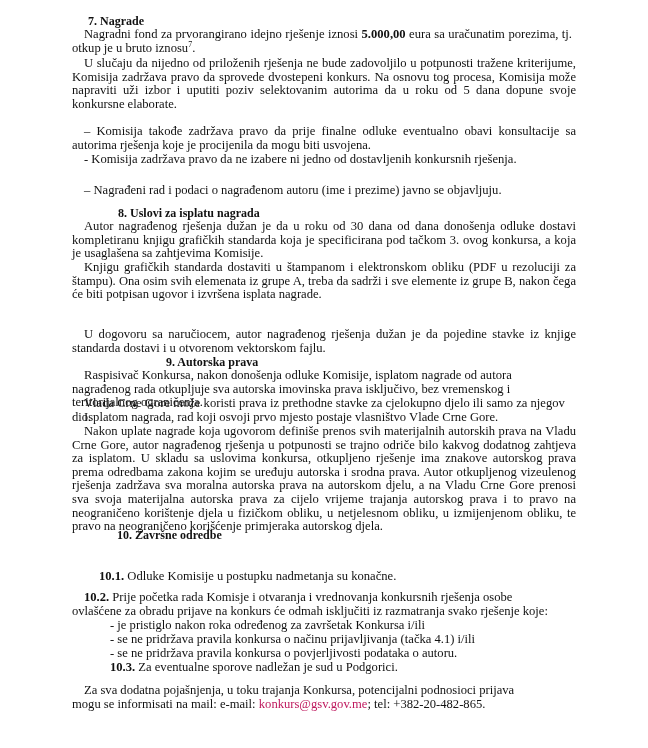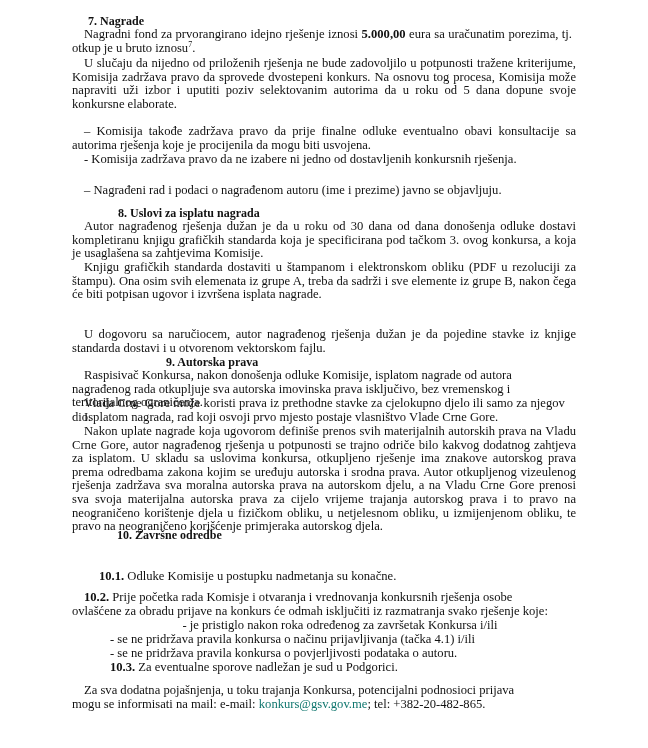--- a/index.html
+++ b/index.html
@@ -8,21 +8,21 @@
     font-family: "Liberation Serif", "DejaVu Serif", serif;
     color: #111111; font-size: 12.6px; line-height: 13.6px;
   }
   .page { position: absolute; left: 0; top: 0; width: 648px; height: 748px; }
   .blk { position: absolute; left: 72px; width: 504px; }
   .j { text-align: justify; text-align-last: left; }
   .ind { text-indent: 12px; }
   h3 { margin: 0; font-size: 12px; font-weight: bold; line-height: 14px; position: absolute; }
   p { margin: 0; }
   sup { font-size: 8px; line-height: 0; vertical-align: super; }
-  .email { color: #0f766e; }
+  .email { color: #be185d; }
   .b { font-weight: bold; text-align: right; }
   .li { position: absolute; left: 110px; width: 460px; }
 </style>
 </head>
 <body>
 
 <div class="page">
 
   <h3 style="left:88px; top:14px;">7. Nagrade</h3>
   <p class="blk j ind" style="top:28px; width:500px;"><span>Nagradni fond za prvorangirano idejno rješenje iznosi </span><b>5.000,00</b><span> eura sa uračunatim porezima, tj. otkup je u bruto iznosu</span><sup>7</sup><span>.</span></p>
@@ -38,20 +38,20 @@
 
   <h3 style="left:118px; top:355px;margin-left:48px;">9. Autorska prava</h3>
   <p class="blk ind" style="top:397px;">Vlada Crne Gore može koristi prava iz prethodne stavke za cjelokupno djelo ili samo za njegov dio.</p>
   <p class="blk ind" style="top:369px; width:500px;">Raspisivač Konkursa, nakon donošenja odluke Komisije, isplatom nagrade od autora nagrađenog rada otkupljuje sva autorska imovinska prava isključivo, bez vremenskog i teritorijalnog ograničenja.</p>
   <p class="blk ind" style="top:411px;">Isplatom nagrada, rad koji osvoji prvo mjesto postaje vlasništvo Vlade Crne Gore.</p>
   <p class="blk j ind" style="top:425px;">Nakon uplate nagrade koja ugovorom definiše prenos svih materijalnih autorskih prava na Vladu Crne Gore, autor nagrađenog rješenja u potpunosti se trajno odriče bilo kakvog dodatnog zahtjeva za isplatom. U skladu sa uslovima konkursa, otkupljeno rješenje ima znakove autorskog prava prema odredbama zakona kojim se uređuju autorska i srodna prava. Autor otkupljenog vizeulenog rješenja zadržava sva moralna autorska prava na autorskom djelu, a na Vladu Crne Gore prenosi sva svoja materijalna autorska prava za cijelo vrijeme trajanja autorskog prava i to pravo na neograničeno korištenje djela u fizičkom obliku, u netjelesnom obliku, u izmijenjenom obliku, te pravo na neograničeno korišćenje primjeraka autorskog djela.</p>
 
   <h3 style="left:110px; top:528px;margin-left:7px;">10. Završne odredbe</h3>
   <p class="blk" style="top:570px; left:99px; width:470px;"><span class="b">10.1.</span><span> Odluke Komisije u postupku nadmetanja su konačne.</span></p>
   <p class="blk ind" style="top:591px; width:490px;"><span class="b">10.2.</span><span> Prije početka rada Komisje i otvaranja i vrednovanja konkursnih rješenja osobe ovlašćene za obradu prijave na konkurs će odmah isključiti iz razmatranja svako rješenje koje:</span></p>
-  <p class="li" style="top:619px;text-align:center;">- je pristiglo nakon roka određenog za završetak Konkursa i/ili</p>
+  <p class="li" style="top:619px;">- je pristiglo nakon roka određenog za završetak Konkursa i/ili</p>
   <p class="li" style="top:633px;">- se ne pridržava pravila konkursa o načinu prijavljivanja (tačka 4.1) i/ili</p>
   <p class="li" style="top:647px;">- se ne pridržava pravila konkursa o povjerljivosti podataka o autoru.</p>
   <p class="li" style="top:661px;"><span class="b">10.3.</span><span> Za eventualne sporove nadležan je sud u Podgorici.</span></p>
 
   <p class="blk ind" style="top:684px; width:470px;"><span>Za sva dodatna pojašnjenja, u toku trajanja Konkursa, potencijalni podnosioci prijava mogu se informisati na mail: e-mail: </span><a class="email">konkurs@gsv.gov.me</a><span>;  tel: +382-20-482-865.</span></p>
 
 </div>
 
 </body></html>

